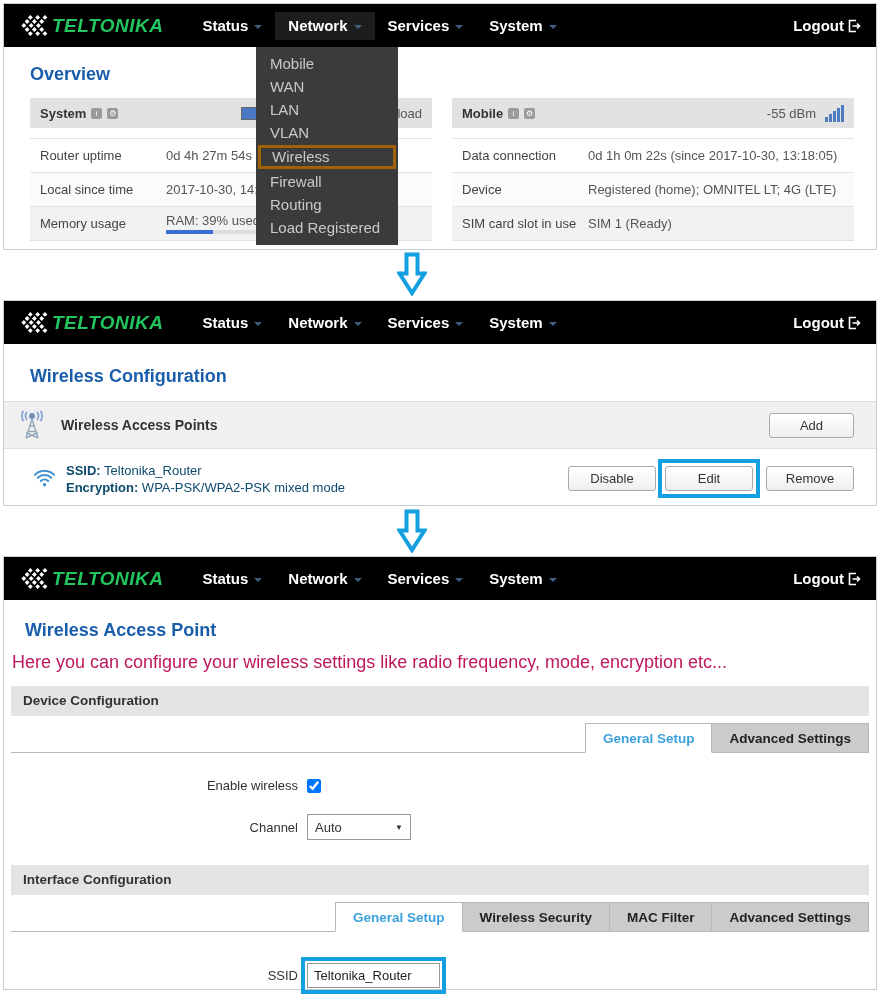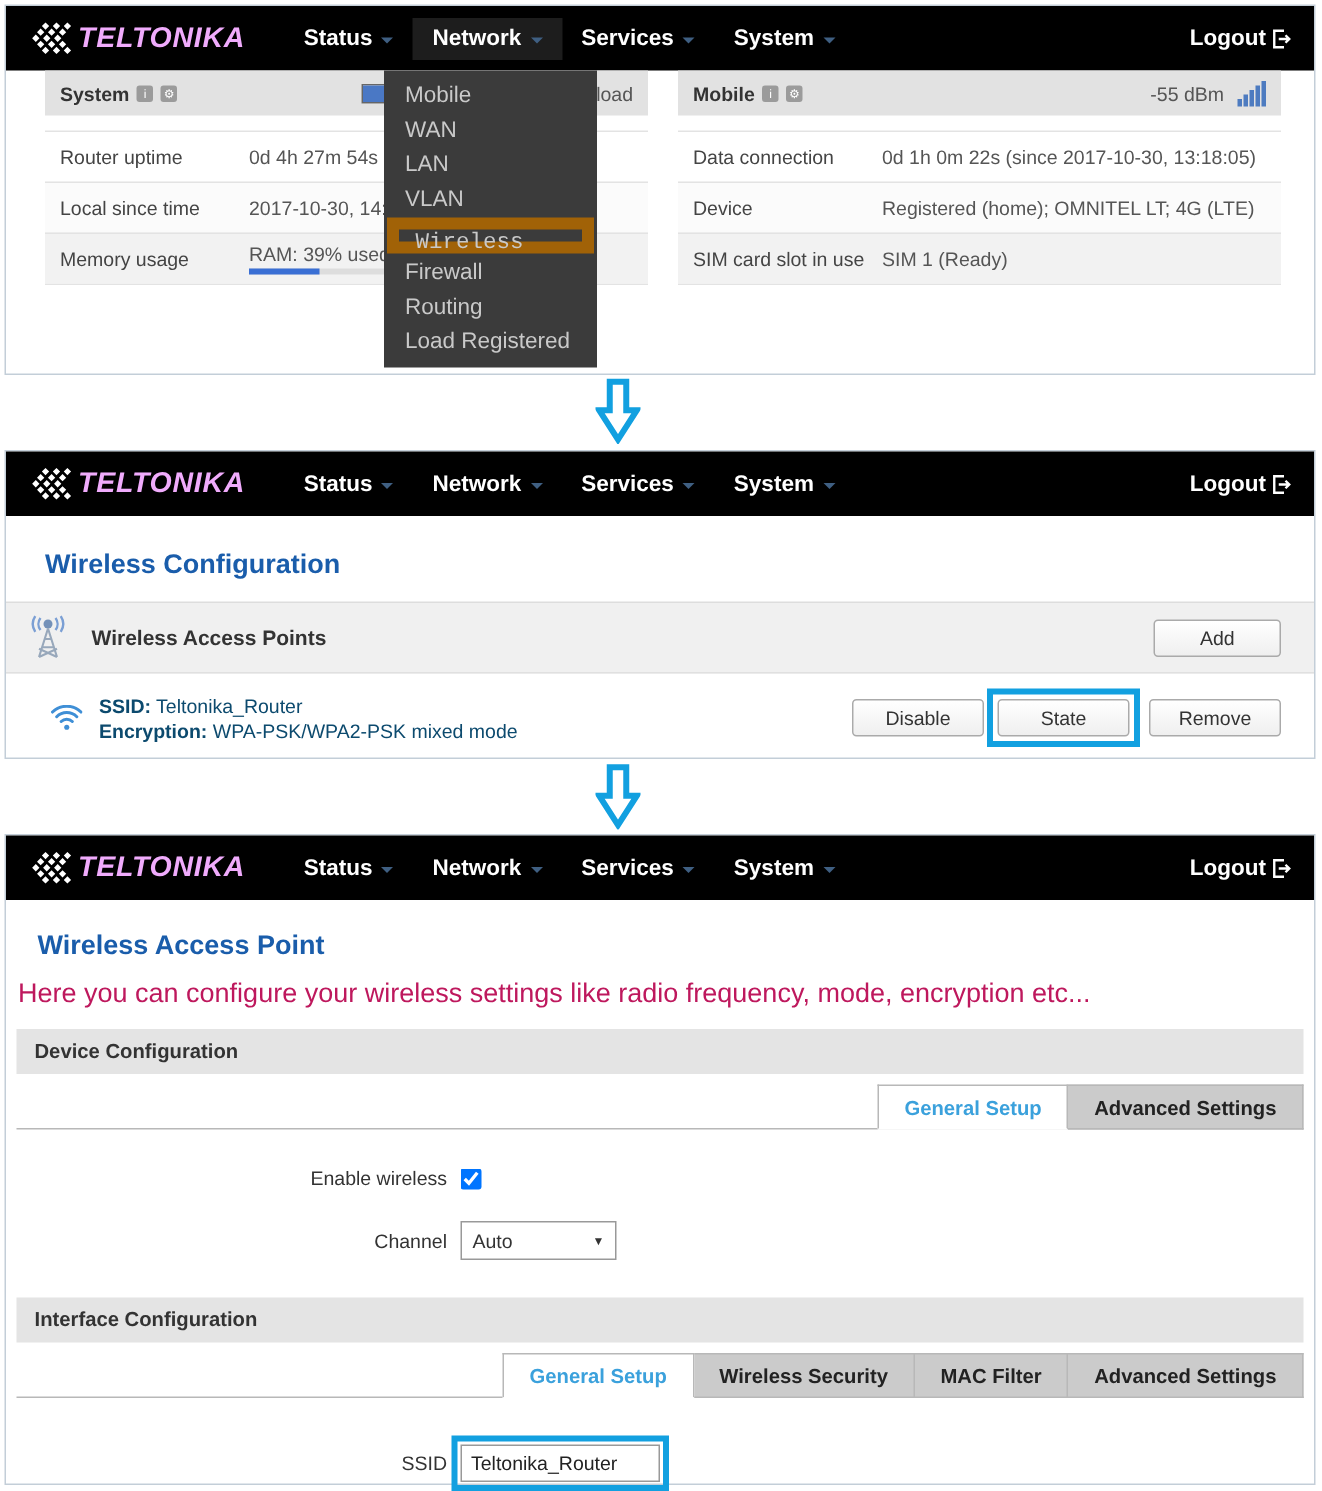--- a/index.html
+++ b/index.html
@@ -9,31 +9,31 @@
     font-family: "Liberation Sans", sans-serif; color:#333;
   }
   .panel { position:absolute; left:3px; width:874px; border:1px solid #c3ced8; background:#fff; }
   #p1 { top:3px;   height:247px; }
   #p2 { top:300px; height:206px; }
   #p3 { top:556px; height:434px; }
 
   
   .navbar { height:43px; background:#000; display:flex; align-items:center; padding:0 15px; }
   .logo { display:flex; align-items:center; gap:3px; cursor:pointer; }
-  .logo-text { color:#f0abfc; font-weight:bold; font-style:italic; font-size:19px; letter-spacing:.5px; }
+  .logo-text { color:#22c55e; font-weight:bold; font-style:italic; font-size:19px; letter-spacing:.5px; }
   .nav-items { display:flex; margin-left:26px; height:28px; }
   .nav-item { color:#fff; font-weight:bold; font-size:15px; padding:0 13px; display:flex; align-items:center; gap:6px; cursor:pointer; }
   .nav-item.open { background:#1d1d1d; }
   .caret { width:0; height:0; border-left:4px solid transparent; border-right:4px solid transparent; border-top:4px solid #3f5f82; margin-top:2px; }
   .logout { margin-left:auto; display:flex; align-items:center; gap:4px; color:#fff; font-weight:bold; font-size:15px; cursor:pointer; }
 
   
   .dropdown { position:absolute; left:252px; top:43px; width:142px; background:#3b3b3b; padding:5px 0 6px; z-index:6; }
   .menu-item { height:23px; line-height:23px; padding-left:14px; color:#c9c9c9; font-size:15px; cursor:pointer; }
-  .menu-item.hl { border:8px solid #a16207; margin:1px 2px; height:24px; line-height:18px; padding-left:11px;font-family:Liberation Mono, monospace; }
+  .menu-item.hl { border:3px solid #a16207; margin:1px 2px; height:24px; line-height:18px; padding-left:11px; }
 
   
   .content1 { padding:0 22px 0 26px; }
   .page-title { font-size:18px; font-weight:bold; color:#1a5dab; margin:17px 0 13px; }
   .tables { display:flex; gap:20px; }
   .tbl { flex:1; font-size:13px; }
   .tbl-head { background:#e2e2e2; height:30px; display:flex; align-items:center; padding:0 10px; margin-bottom:10px; }
   .tbl-title { font-weight:bold; color:#333; }
   .mini-icon { width:11px; height:11px; background:#9b9b9b; color:#fff; font-size:8px; line-height:11px; text-align:center; border-radius:2px; margin-left:5px; display:inline-block; cursor:pointer; }
   .head-right { margin-left:auto; display:flex; align-items:center; gap:7px; color:#555; }
@@ -121,20 +121,21 @@
     <div class="logout">
       <span>Logout</span>
       <svg width="13" height="14" viewBox="0 0 13 14">
           <path d="M8 1.5 H1.5 V12.5 H8" stroke="#fff" stroke-width="1.6" fill="none"></path>
           <path d="M4.5 7 H11.5 M9 4.5 L11.5 7 L9 9.5" stroke="#fff" stroke-width="1.6" fill="none"></path>
         </svg>
     </div>
   </div>
 
   <div class="content1">
+    <div class="page-title">Overview</div>
     <div class="tables">
       <div class="tbl">
         <div class="tbl-head">
           <span class="tbl-title">System</span>
           <span class="mini-icon">i</span>
           <span class="mini-icon">⚙</span>
           <span class="head-right">
             <span class="cpu-bar">
                 <span class="cpu-fill" style="width: 38%;"></span>
               </span>
@@ -264,21 +265,21 @@
         <circle cx="10.5" cy="14.8" r="1.7" fill="#3f8fd6"></circle>
         <path d="M6.8 11 A5.3 5.3 0 0 1 14.2 11 M3.8 7.8 A9.5 9.5 0 0 1 17.2 7.8 M1 4.7 A13.6 13.6 0 0 1 20 4.7" stroke="#3f8fd6" stroke-width="2" fill="none" stroke-linecap="round"></path>
       </svg>
       <div class="ap-info">
         <div><b>SSID:</b> <span>Teltonika_Router</span></div>
         <div><b>Encryption:</b> <span>WPA-PSK/WPA2-PSK mixed mode</span></div>
       </div>
       <div class="ap-btns">
         <button class="btn btn-ap">Disable</button>
         <span class="hl-box">
-          <button class="btn btn-ap">State</button>
+          <button class="btn btn-ap">Edit</button>
         </span>
         <button class="btn btn-ap">Remove</button>
       </div>
     </div>
   </div>
 </div>
 
 <svg class="flow-arrow" id="arrow2" width="30" height="44" viewBox="0 0 30 44">
   <path d="M9.5 2.5 H20.5 V21.5 H27.5 L15 41 L2.5 21.5 H9.5 Z" fill="#fff" stroke="#12a0e0" stroke-width="4"></path>
 </svg>

